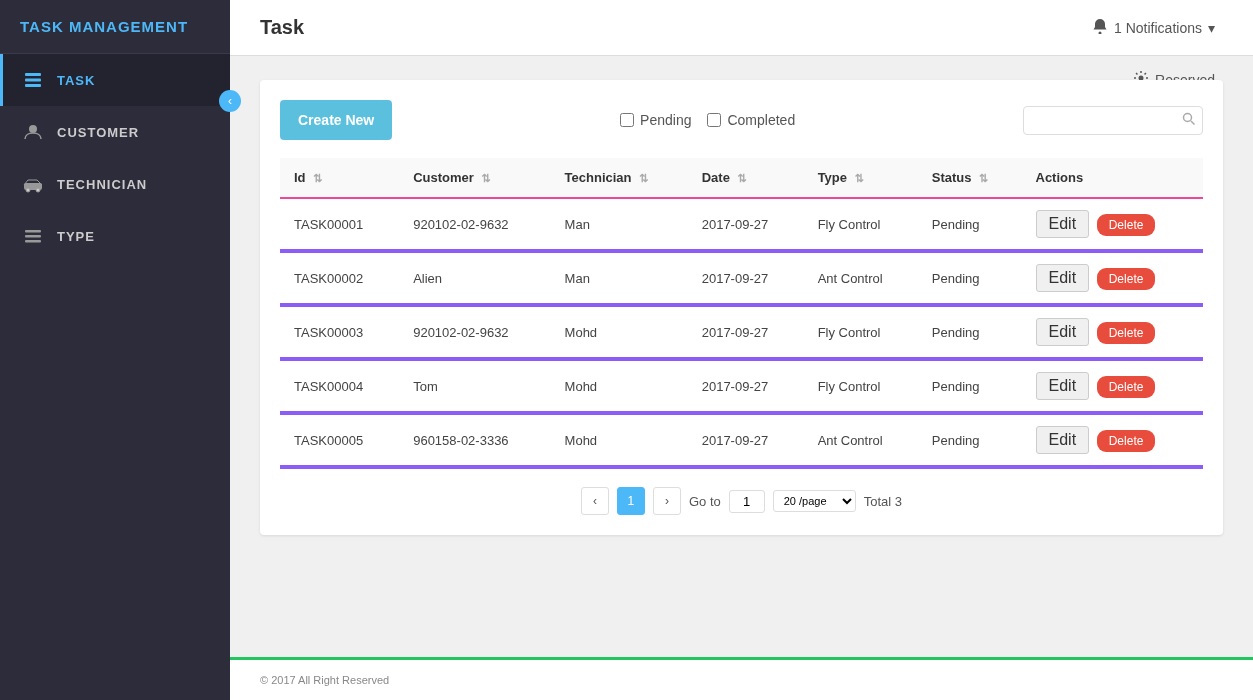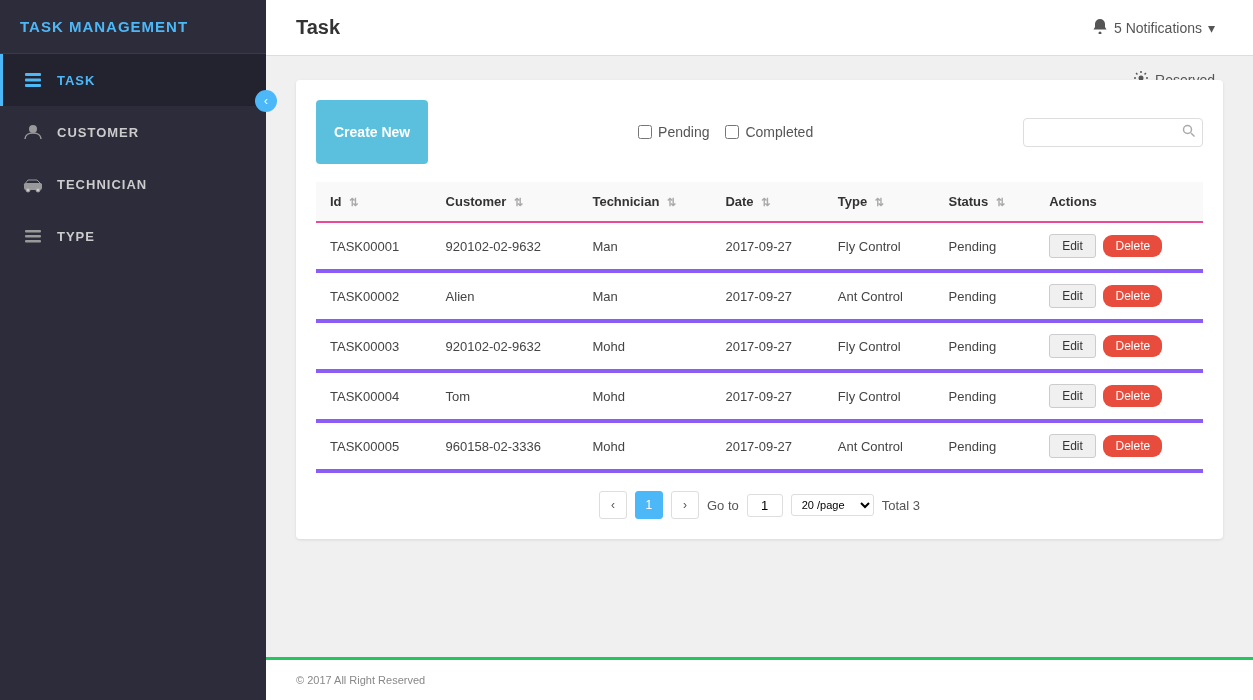--- a/index.html
+++ b/index.html
@@ -1,20 +1,20 @@
 <!DOCTYPE html>
 <html><head>
   <meta charset="utf-8">
   <style>
     * { box-sizing: border-box; margin: 0; padding: 0; }
     body { font-family: Arial, sans-serif; font-size: 14px; background: #f0f0f0; display: flex; height: 700px; overflow: hidden; }
 
     
     .sidebar {
-      width: 266px;
+      width: 230px;
       background: #2c2c3a;
       color: #fff;
       display: flex;
       flex-direction: column;
       flex-shrink: 0;
       height: 100%;
     }
     .sidebar-title {
       padding: 18px 20px;
       font-size: 15px;
@@ -113,21 +113,21 @@
     .toolbar {
       display: flex;
       align-items: center;
       margin-bottom: 18px;
       gap: 20px;
     }
     .btn-create {
       background: #5bc0de;
       color: #fff;
       border: none;
-      padding: 24px 18px;
+      padding: 12px 18px;
       border-radius: 4px;
       font-size: 14px;
       cursor: pointer;
       font-weight: bold;
     }
     .filter-group {
       display: flex;
       align-items: center;
       gap: 16px;
       flex: 1;
@@ -195,21 +195,21 @@
       padding: 11px 14px;
       color: #444;
     }
     .btn-edit {
       background: #f0f0f0;
       border: 1px solid #ccc;
       color: #333;
       padding: 4px 12px;
       border-radius: 3px;
       cursor: pointer;
-      font-size: 12px;
+      font-size: 16px;
       margin-right: 4px;
     }
     .btn-delete {
       background: #e74c3c;
       border: none;
       color: #fff;
       padding: 4px 12px;
       border-radius: 9px;
       cursor: pointer;
       font-size: 12px;
@@ -360,21 +360,21 @@
         </span>
         <span>Stats</span>
       </button>
       <button class="topbar-btn">
         <span class="icon">
           <svg width="16" height="16" viewBox="0 0 16 16" fill="none">
             <path d="M8 1a5 5 0 0 0-5 5v3l-1.5 2.5h13L13 9V6a5 5 0 0 0-5-5z" fill="#555"></path>
             <circle cx="8" cy="15" r="1.5" fill="#555"></circle>
           </svg>
         </span>
-        <span>5 Notifications</span>
+        <span>1 Notifications</span>
         <span>▾</span>
       </button>
       <button class="topbar-btn">
         <span class="icon">
           <svg width="16" height="16" viewBox="0 0 16 16" fill="none">
             <circle cx="8" cy="8" r="2.5" fill="#555"></circle>
             <path d="M8 1v2M8 13v2M1 8h2M13 8h2M3.05 3.05l1.41 1.41M11.54 11.54l1.41 1.41M3.05 12.95l1.41-1.41M11.54 4.46l1.41-1.41" stroke="#555" stroke-width="1.5"></path>
           </svg>
         </span>
         <span>Reserved</span>

